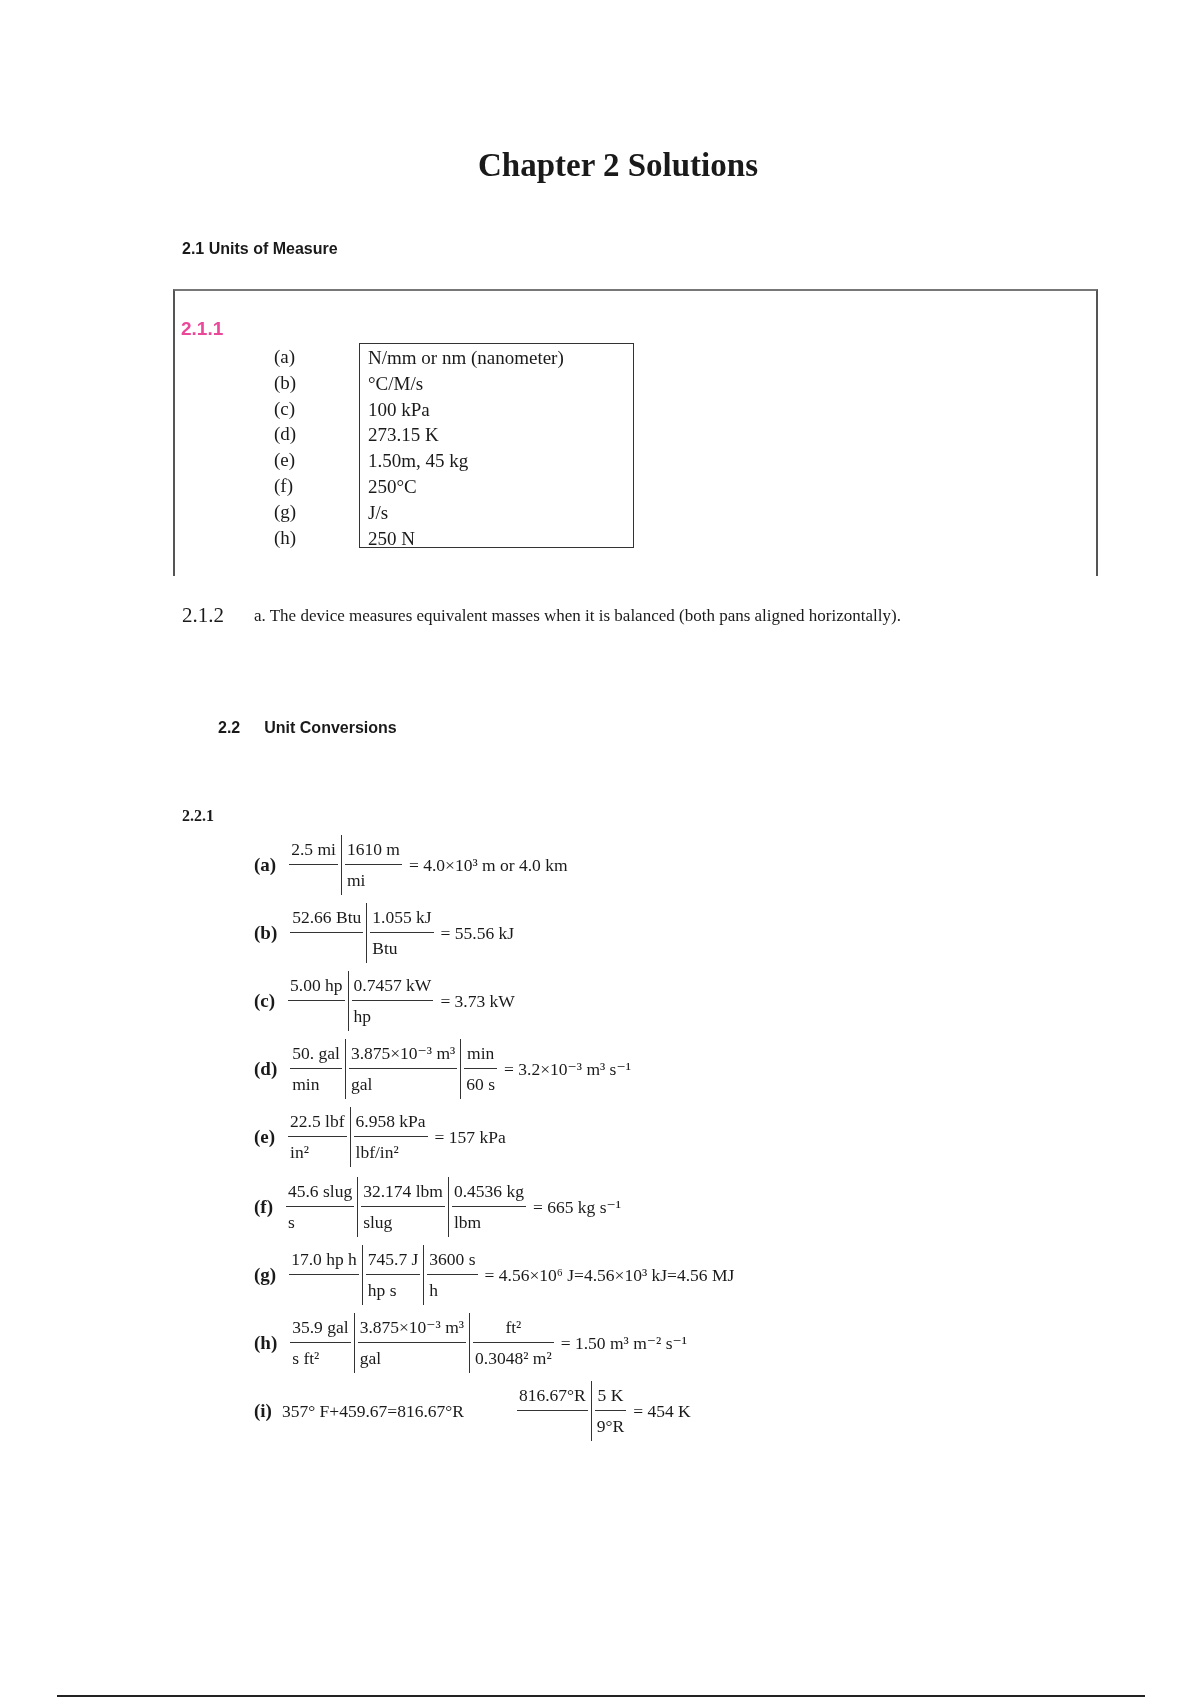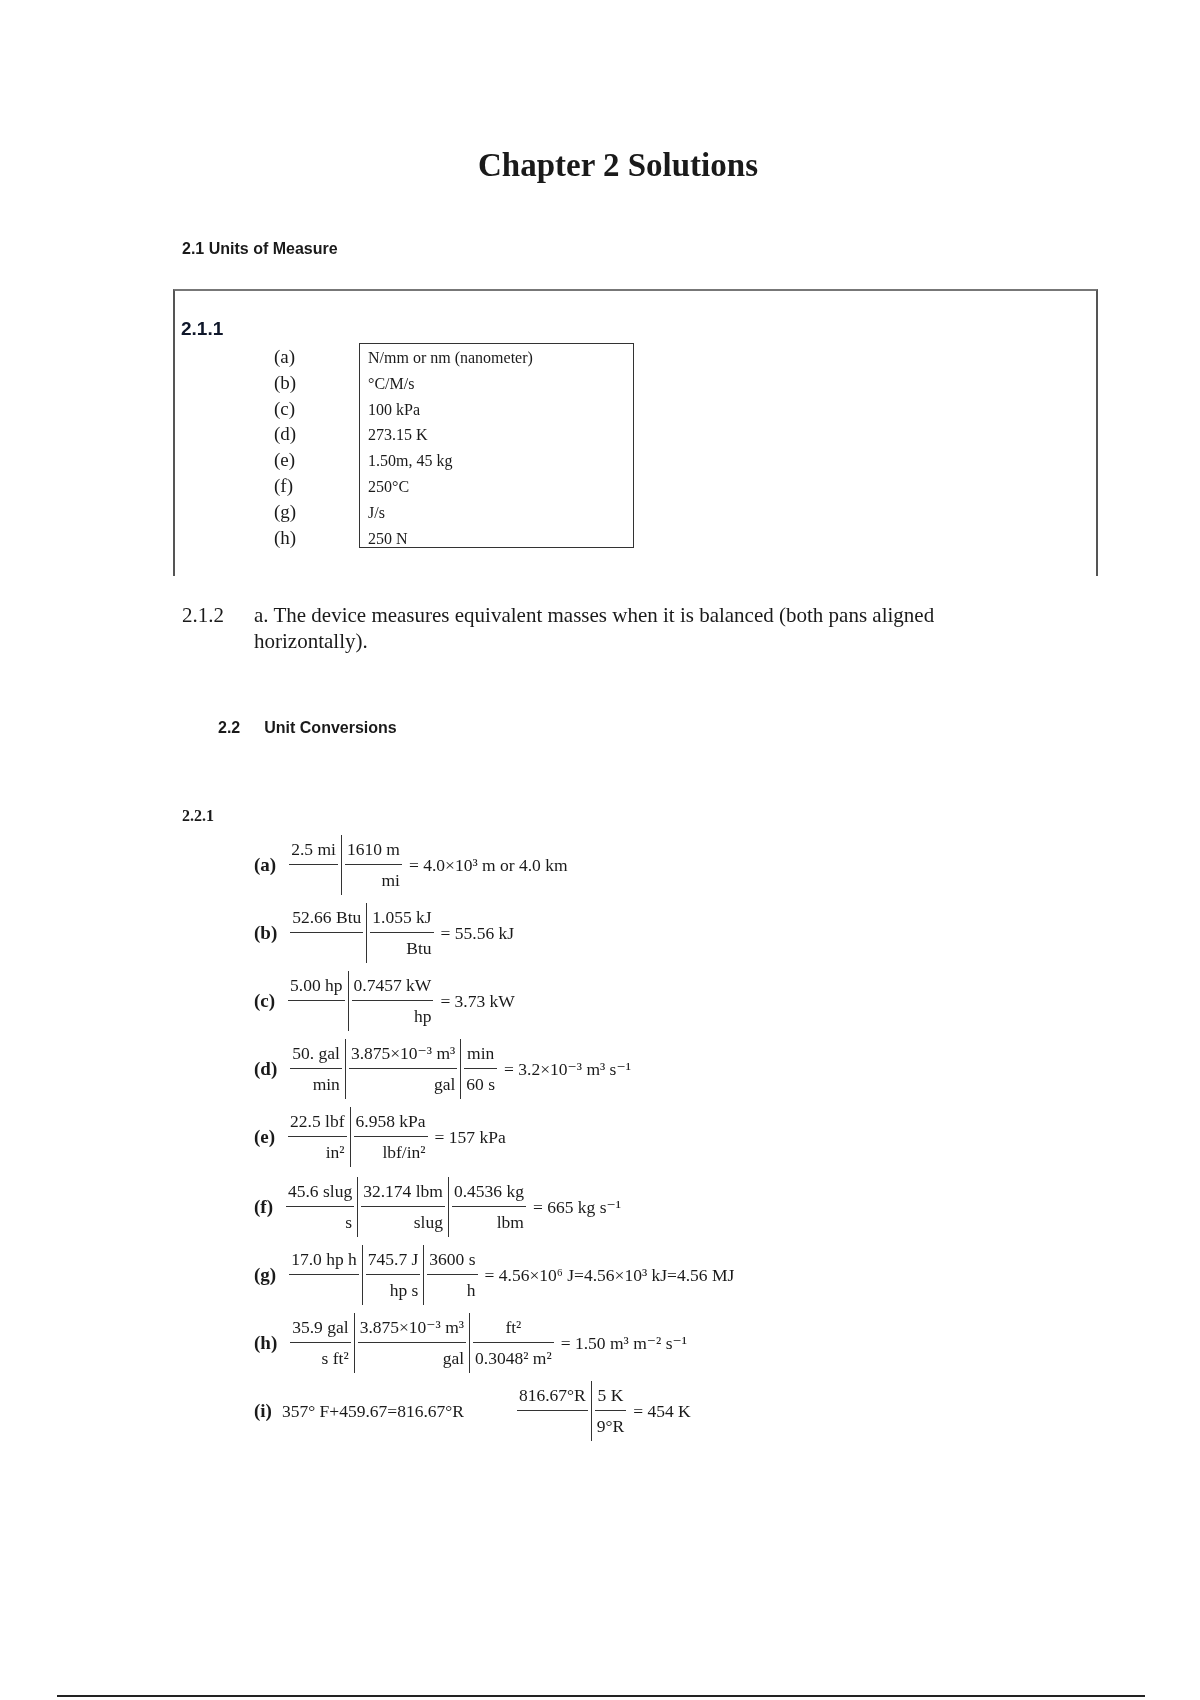--- a/index.html
+++ b/index.html
@@ -2,32 +2,32 @@
 <html><head>
   <meta charset="utf-8">
   <style>
     html, body { margin: 0; padding: 0; background: #ffffff; }
     body { width: 1200px; height: 1700px; position: relative; overflow: hidden; color: #1a1a1a; font-family: "Liberation Serif", "DejaVu Serif", serif; }
     .abs { position: absolute; }
     .title { left: 0; width: 1236px; top: 147px; text-align: center; font-weight: bold; font-size: 33px; }
     .sans-h { font-family: "Liberation Sans", "DejaVu Sans", sans-serif; font-weight: bold; font-size: 16px; }
     .h21 { left: 182px; top: 240px; }
     .outer-box { left: 173px; top: 289px; width: 921px; height: 285px; border-top: 2px solid #777; border-left: 2px solid #555; border-right: 2px solid #555; }
-    .red-num { left: 181px; top: 318px; color: #0f172a; font-family: "Liberation Sans", "DejaVu Sans", sans-serif; font-weight: bold; font-size: 19px; }
+    .red-num { left: 181px; top: 318px; color: #ec4899; font-family: "Liberation Sans", "DejaVu Sans", sans-serif; font-weight: bold; font-size: 19px; }
     .lbl-col { left: 274px; top: 344px; font-size: 19px; line-height: 25.8px; }
-    .inner-box { left: 359px; top: 343px; width: 275px; height: 205px; border: 1.5px solid #333; box-sizing: border-box; padding: 1px 0 0 8px; font-size: 16px; line-height: 25.8px; }
+    .inner-box { left: 359px; top: 343px; width: 275px; height: 205px; border: 1.5px solid #333; box-sizing: border-box; padding: 1px 0 0 8px; font-size: 19px; line-height: 25.8px; }
     .p212-num { left: 182px; top: 603px; font-size: 21px; }
-    .p212-text { left: 254px; top: 603px; width: 760px; font-size: 21px; line-height: 25.6px; }
+    .p212-text { left: 254px; top: 603px; width: 760px; font-size: 17px; line-height: 25.6px; }
     .h22 { left: 182px; top: 719px; margin-left: 36px; }
     .h22 span.gap { display: inline-block; width: 24px; }
     .n221 { left: 182px; top: 807px; font-weight: bold; font-size: 16px; }
 
     .eq { position: absolute; left: 254px; display: flex; align-items: center; font-size: 17.5px; white-space: nowrap; }
     .eq .lab { font-weight: bold; font-size: 19px; margin-right: 10px; }
-    .frac { display: inline-flex; flex-direction: column; align-items: flex-end; padding: 0 3px; position: relative; }
+    .frac { display: inline-flex; flex-direction: column; align-items: flex-start; padding: 0 3px; position: relative; }
     .frac .num { padding: 0 2px 4px 2px; border-bottom: 1px solid #333; width: 100%; text-align: center; box-sizing: border-box; }
     .frac .den { padding: 5px 2px 0 2px; text-align: center; }
     .bar { border-left: 1.5px solid #333; align-self: stretch; margin: -4px 0; }
     .res { margin-left: 4px; }
     .bottom-rule { left: 57px; top: 1695px; width: 1088px; height: 0; border-top: 2.5px solid #222; }
   </style>
 </head>
 <body>
 
 <div class="abs title">Chapter 2 Solutions</div>

